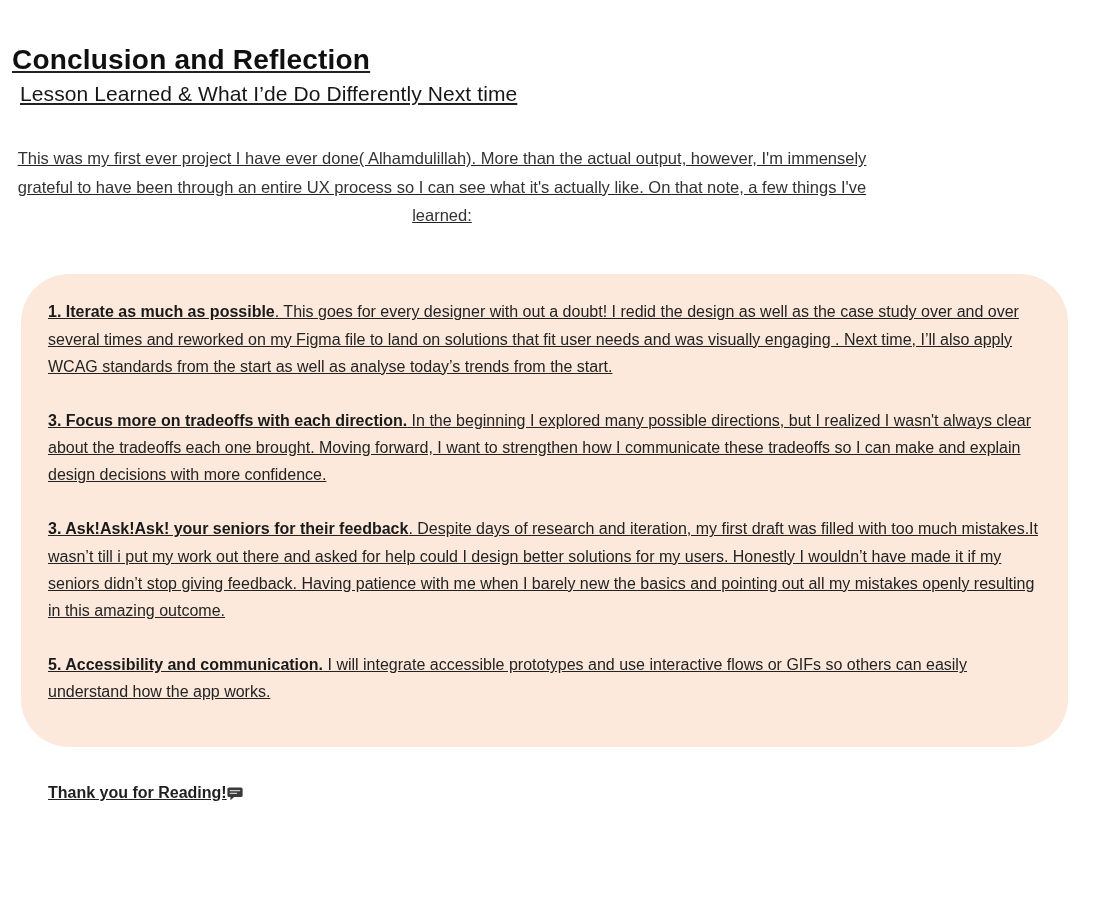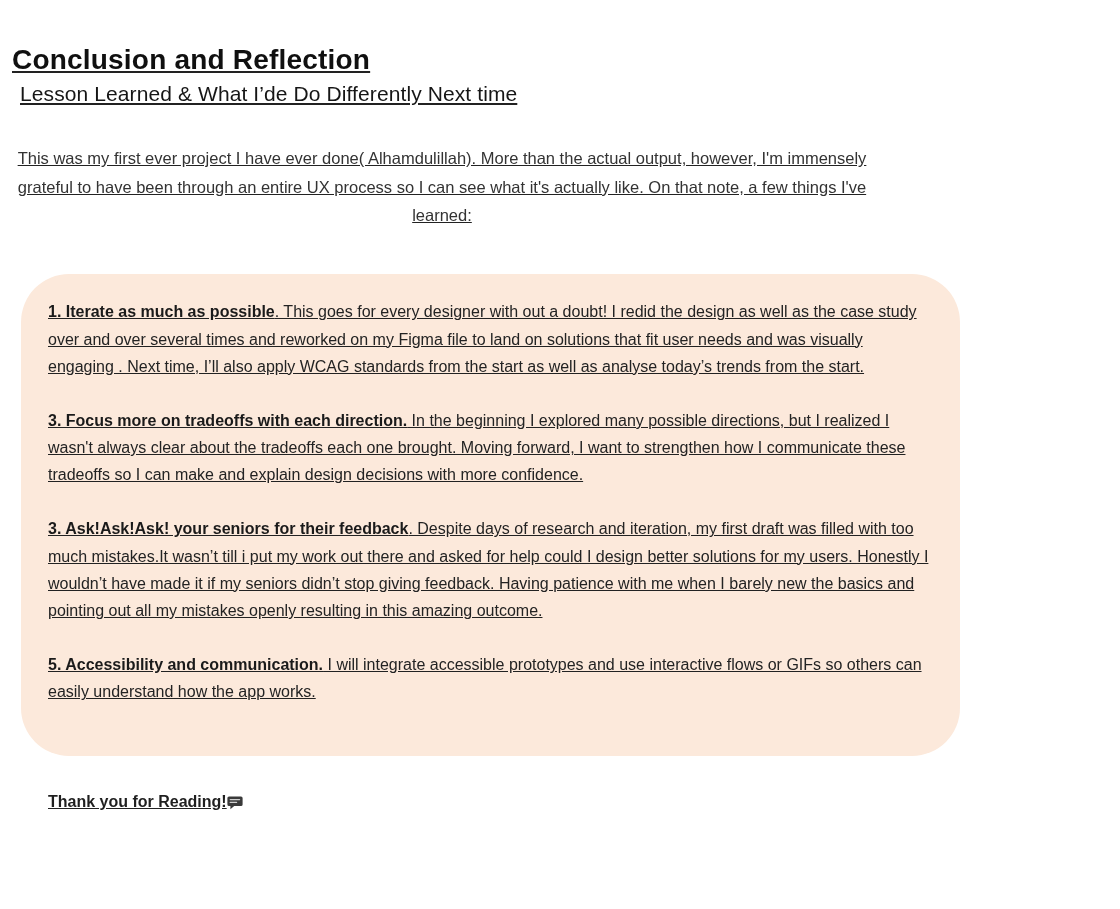--- a/index.html
+++ b/index.html
@@ -38,34 +38,34 @@
   .intro {
     width: 856px;
     margin: 38px 12px 0 2px;
     text-align: center;
     font-size: 16.5px;
     line-height: 1.72;
     color: #333333;
   }
   .highlight-box {
     box-sizing: border-box;
-    width: 939px;
+    width: 1047px;
     margin: 45px 0 0 9px;
     background: #fce9db;
     border-radius: 48px;
     padding: 24px 30px 34px 27px;
   }
   .point {
     font-size: 16px;
     line-height: 1.7;
     color: #232323;
     margin: 0 0 27px 0;
   }
   .point:last-child {
-    margin-bottom: 16px;
+    margin-bottom: 7px;
   }
   .point .lead {
     font-weight: 700;
     color: #1a1a1a;
   }
   .footer-line {
     margin: 37px 0 0 36px;
     font-size: 16px;
     font-weight: 700;
     color: #1f1f1f;

